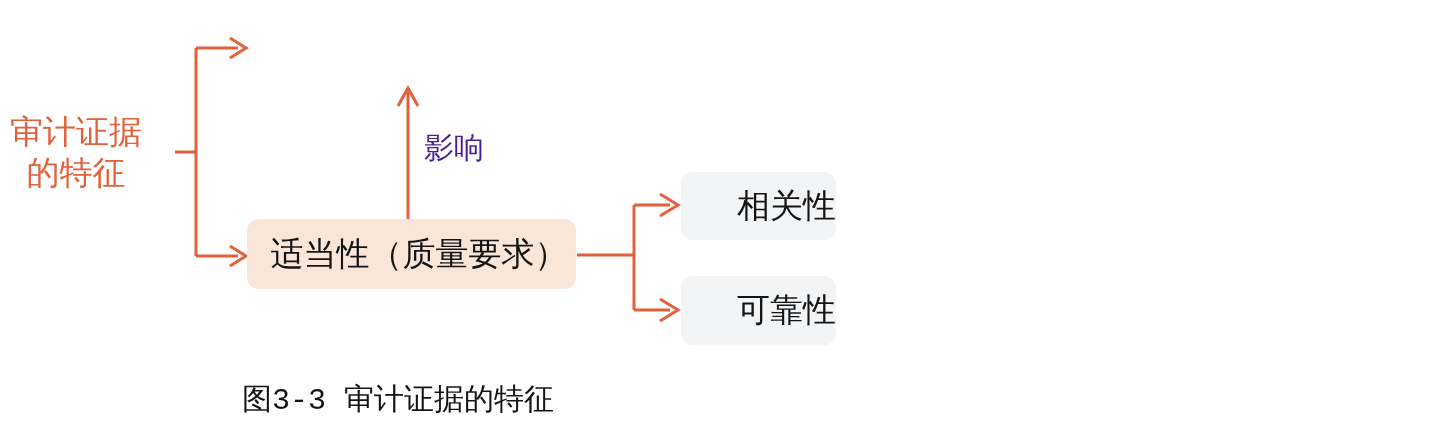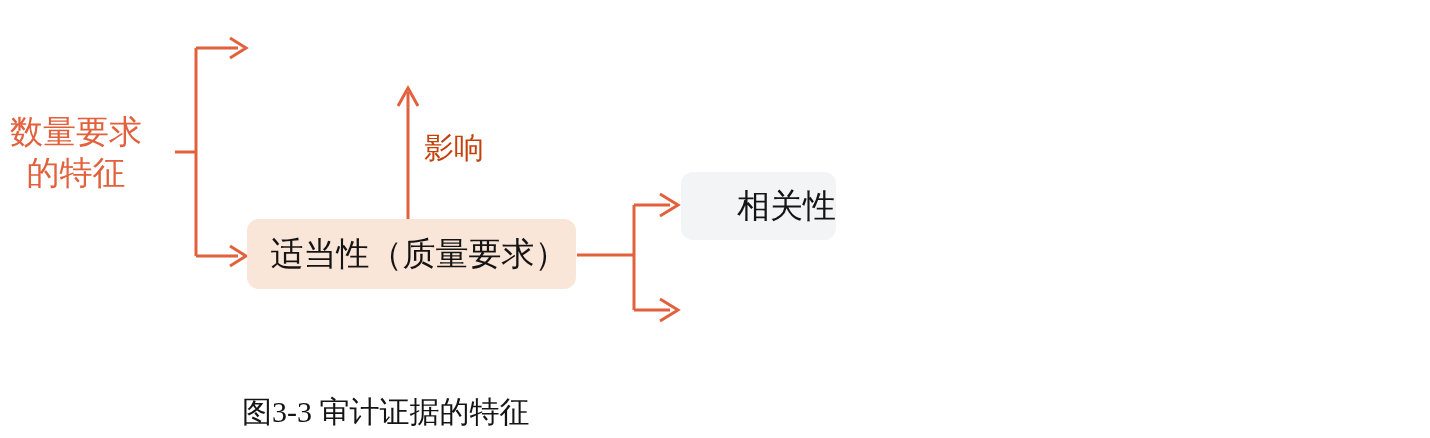--- a/index.html
+++ b/index.html
@@ -71,33 +71,33 @@
   }
   #node-reliability {
     left: 681px; top: 276px; width: 155px; height: 69px;
   }
 
   
   .edge-label {
     position: absolute;
     left: 424px;
     top: 128px;
-    color: #c2410c;
+    color: #4c1d95;
     font-size: 30px;
     font-family: "Liberation Serif", "DejaVu Serif", serif;
   }
 
   
   .figure-caption {
     position: absolute;
     left: 242px;
-    top: 392px;
+    top: 379px;
     color: #141414;
     font-size: 30px;
-    font-family: Liberation Serif, serif;
+    font-family: Liberation Mono, monospace;
     white-space: nowrap;
   }
 </style>
 </head>
 <body>
 
 <div id="diagram-canvas">
 
   <svg class="svg-layer" viewBox="0 0 1430 438">
     <g fill="none" stroke="#e2613c" stroke-width="3" stroke-linecap="butt" stroke-linejoin="miter">
@@ -122,30 +122,33 @@
 
       <path d="M 634 205 L 670 205"></path>
 
       <path d="M 634 310 L 670 310"></path>
 
       <path d="M 660 194 L 678 205 L 660 216"></path>
       <path d="M 660 299 L 678 310 L 660 321"></path>
     </g>
   </svg>
 
-  <div class="root-label">数量要求
+  <div class="root-label">审计证据
 的特征</div>
 
 
   <div class="node-box peach" id="node-appropriateness">
     <span>适当性（质量要求）</span>
   </div>
 
   <div class="node-box grey" id="node-relevance">
     <span>相关性</span>
   </div>
 
+  <div class="node-box grey" id="node-reliability">
+    <span>可靠性</span>
+  </div>
 
   <div class="edge-label">影响</div>
 
   <div class="figure-caption">图3-3  审计证据的特征</div>
 
 </div>
 
 </body></html>

